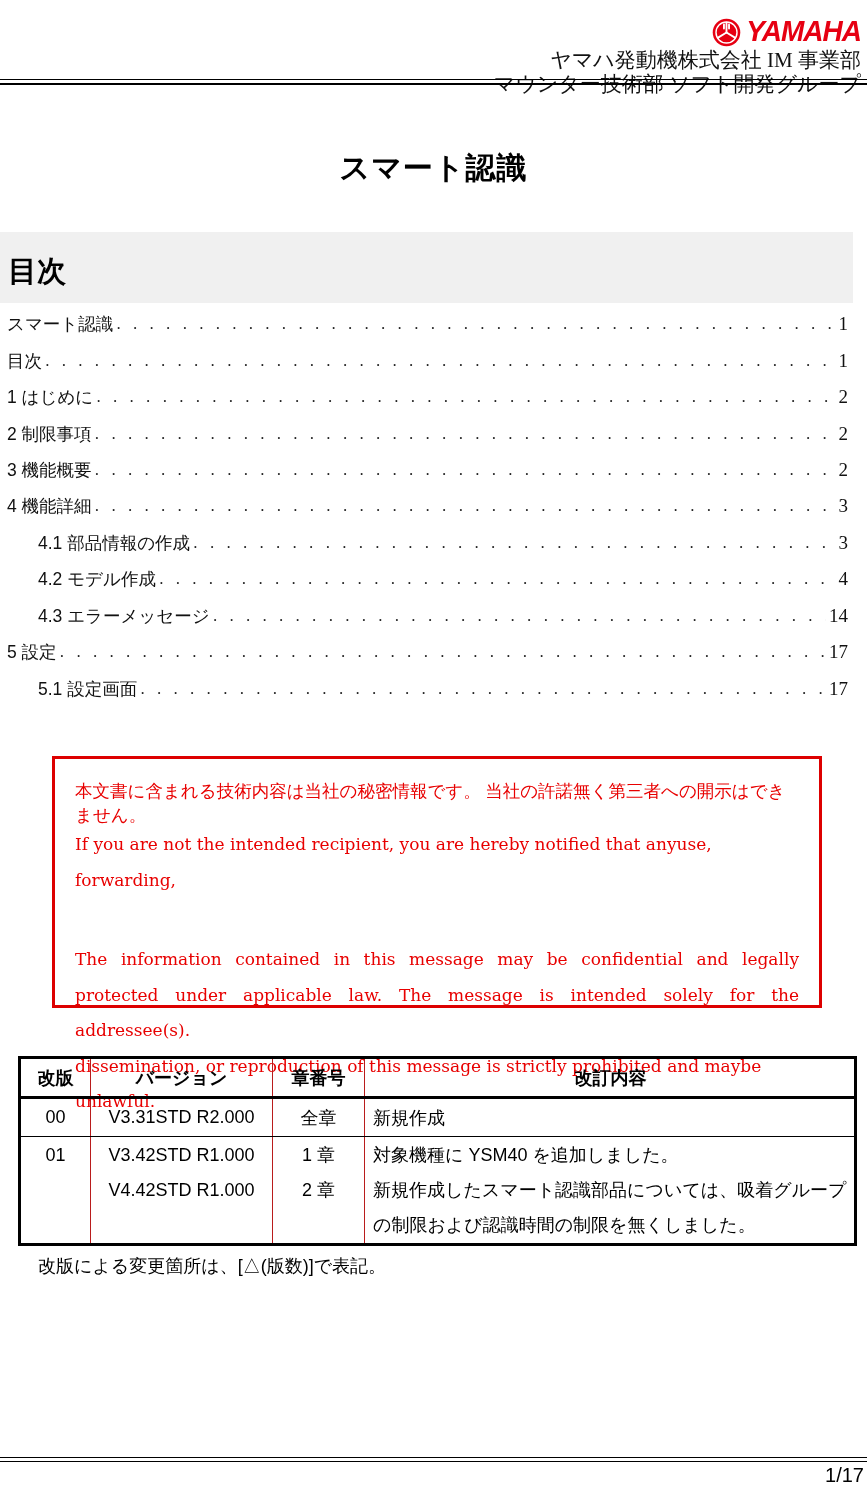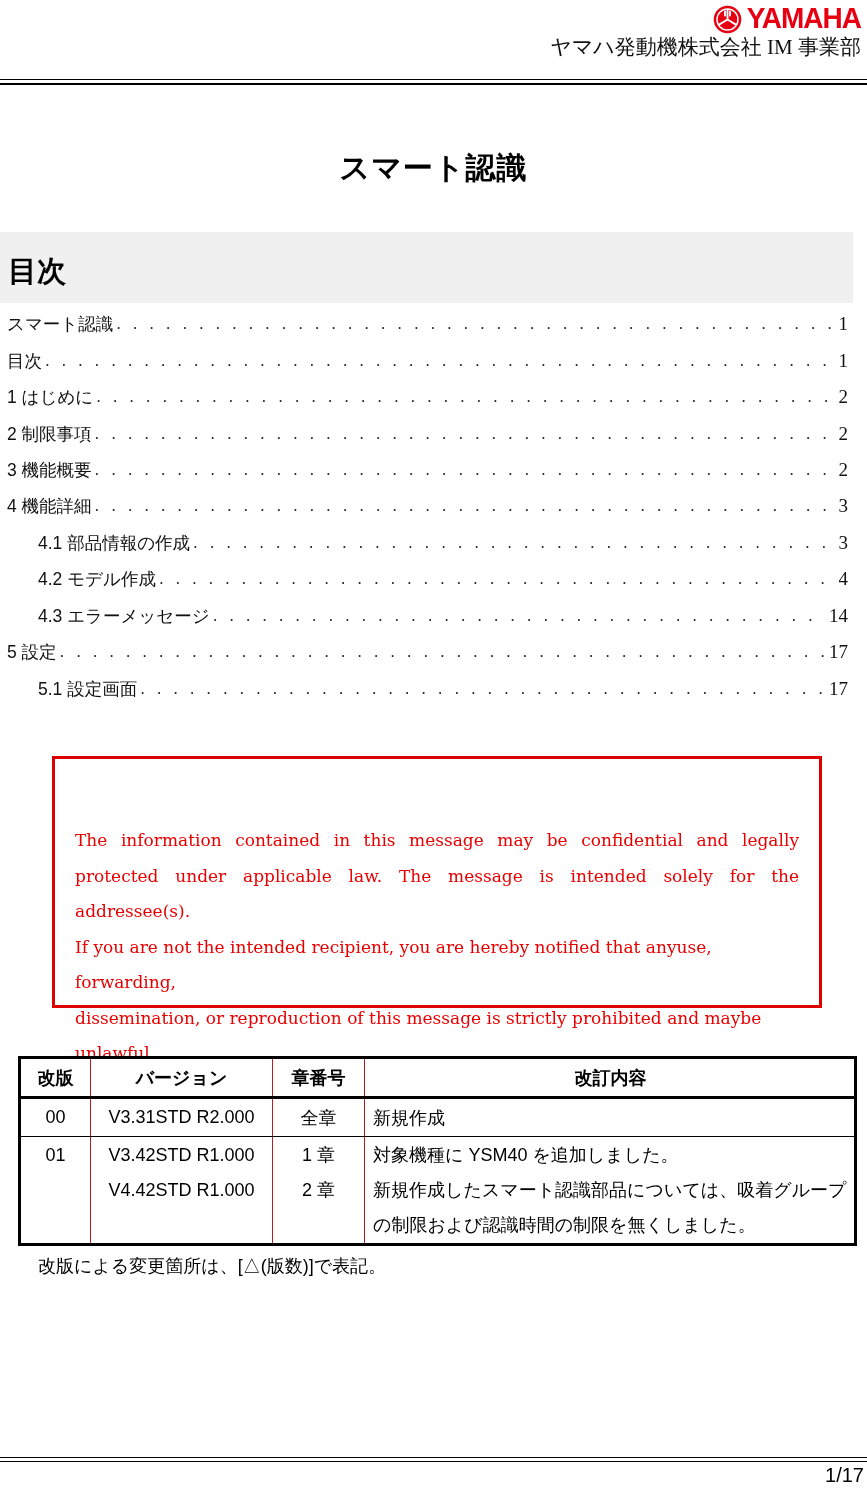--- a/index.html
+++ b/index.html
@@ -4,21 +4,21 @@
 <style>
   * { margin:0; padding:0; box-sizing:border-box; }
   body { background:#888; font-family:"Liberation Sans", sans-serif; }
   .page {
     position:relative; width:867px; height:1488px; background:#ffffff;
     margin:0 auto; overflow:hidden; color:#000;
   }
 
   
   .hdr { position:absolute; top:0; right:6px; text-align:right; }
-  .logo-row { display:flex; justify-content:flex-end; align-items:center; gap:5px; margin-top:3px; }
+  .logo-row { display:flex; justify-content:flex-end; align-items:center; gap:5px; margin-top:16px;font-style:italic; }
   .logo-mark { width:29px; height:29px; display:block; }
   .logo-word { font-size:28px; font-weight:bold; color:#e60012; letter-spacing:-1px;
                font-family:"Liberation Sans", sans-serif; transform:scaleY(1.04); }
   .org-line { font-family:"Liberation Serif", serif; font-size:21px; line-height:24px; color:#111; }
   .hdr-rule { position:absolute; top:79px; left:0; width:867px; height:6px;
               border-top:1px solid #000; border-bottom:2px solid #000; }
 
   
   .doc-title { position:absolute; top:148px; left:0; width:100%; text-align:center;
                font-size:30px; font-weight:bold; letter-spacing:1px; }
@@ -82,20 +82,21 @@
           <line x1="20" y1="20" x2="20" y2="6.5"></line>
           <line x1="20" y1="20" x2="8.4" y2="27"></line>
           <line x1="20" y1="20" x2="31.6" y2="27"></line>
           <line x1="16.5" y1="9" x2="16.5" y2="14.5"></line>
           <line x1="23.5" y1="9" x2="23.5" y2="14.5"></line>
         </g>
       </svg>
       <span class="logo-word">YAMAHA</span>
     </div>
     <div class="org-line">ヤマハ発動機株式会社 IM 事業部</div>
+    <div class="org-line">マウンター技術部 ソフト開発グループ</div>
   </div>
   <div class="hdr-rule"></div>
 
   <div class="doc-title">スマート認識</div>
 
   <div class="toc-head">
     <span>目次</span>
   </div>
 
   <div class="toc">
@@ -150,22 +151,23 @@
       <span class="toc-page">17</span>
     </div>
     <div class="toc-row lvl1">
       <span class="toc-label">5.1 設定画面</span>
       <span class="toc-dots"></span>
       <span class="toc-page">17</span>
     </div>
   </div>
 
   <div class="conf-box">
+    <p class="conf-jp">本文書に含まれる技術内容は当社の秘密情報です。 当社の許諾無く第三者への開示はできません。</p>
+    <p class="conf-en">If you are not the intended recipient, you are hereby notified that anyuse, forwarding,</p>
     <p class="conf-en first">The information contained in this message may be confidential and legally protected under applicable law. The message is intended solely for the addressee(s).</p>
-    <p class="conf-en">If you are not the intended recipient, you are hereby notified that anyuse, forwarding,</p>
     <p class="conf-en">dissemination, or reproduction of this message is strictly prohibited and maybe unlawful.</p>
   </div>
 
   <div class="rev-table">
     <div class="t-row t-hdr">
       <div class="cell c1">改版</div>
       <div class="cell c2">バージョン</div>
       <div class="cell c3">章番号</div>
       <div class="cell c4">改訂内容</div>
     </div>

